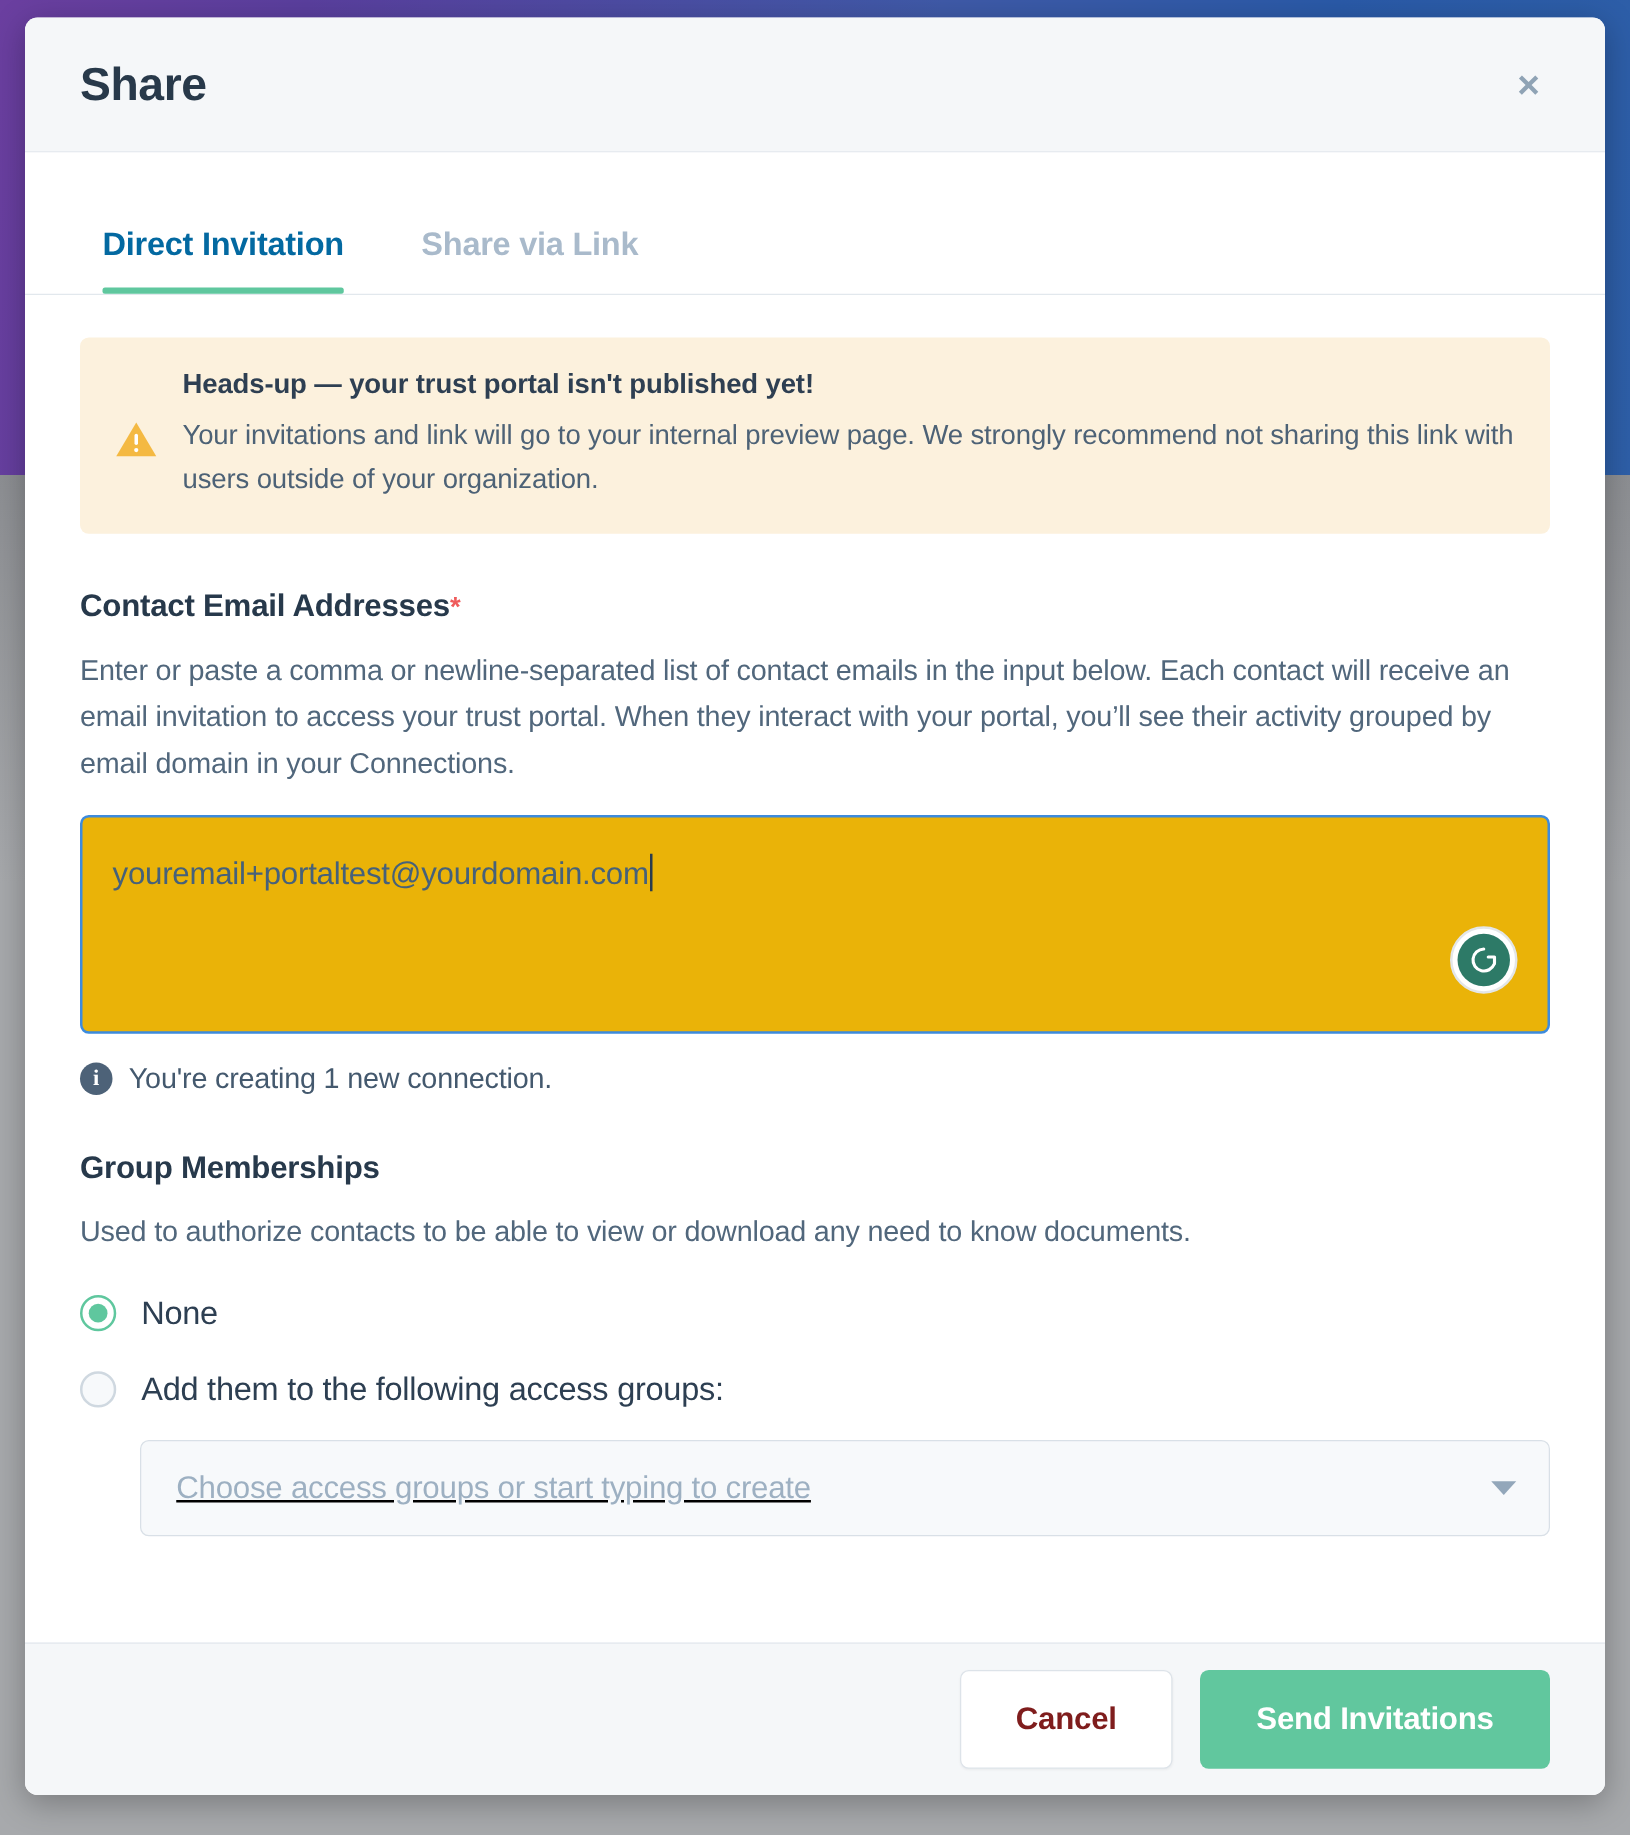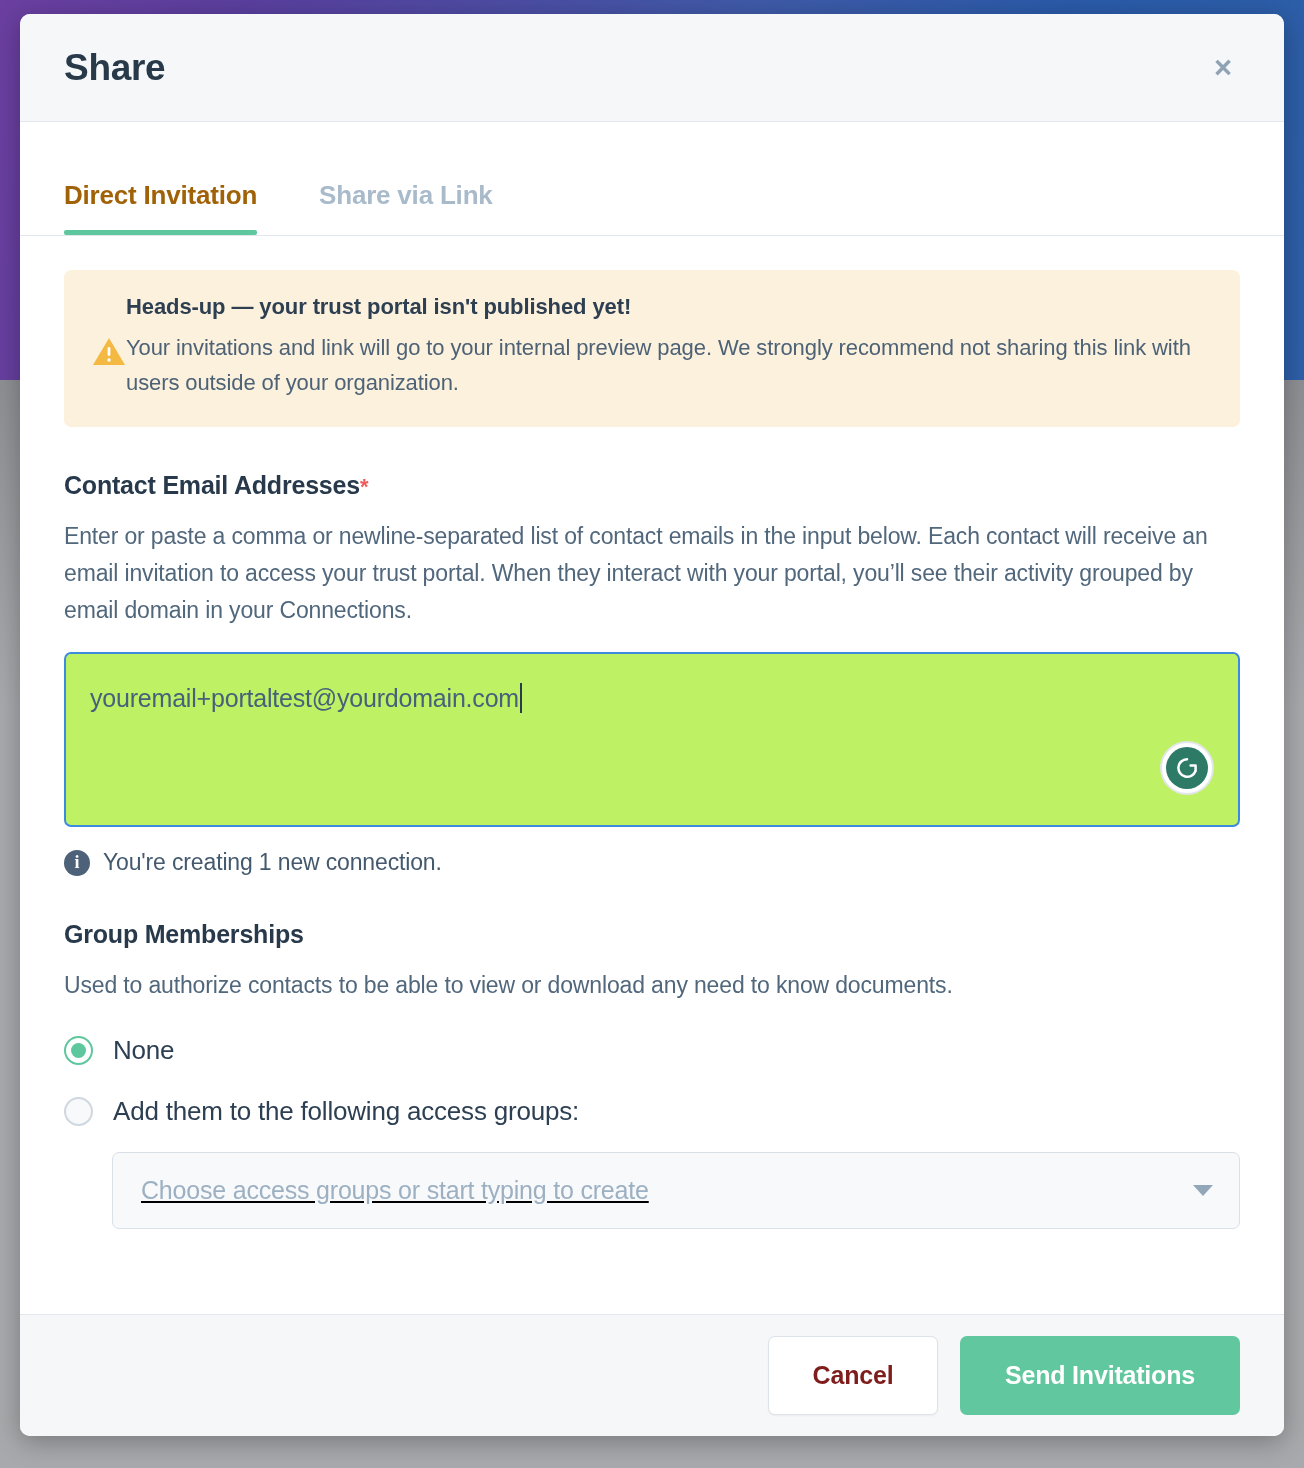--- a/index.html
+++ b/index.html
@@ -87,21 +87,21 @@
   .tab {
     font-size: 26px;
     font-weight: bold;
     padding: 0 0 24px 0;
     margin-right: 62px;
     cursor: pointer;
     position: relative;
     color: #a9bacb;
     letter-spacing: -0.2px;
   }
-  .tab.active { color: #a16207; }
+  .tab.active { color: #0369a1; margin-left: 18px; }
   .tab.active::after {
     content: "";
     position: absolute;
     left: 0; right: 0; bottom: 0;
     height: 5px;
     background: #5fc79e;
     border-radius: 2px;
   }
 
   
@@ -112,20 +112,21 @@
     overflow: hidden;
   }
 
   
   .warn-banner {
     background: #fcf1dd;
     border-radius: 7px;
     padding: 24px 28px 26px 28px;
     display: flex;
     align-items: flex-start;
+    gap: 20px;
   }
   .warn-icon {
     flex: none;
     width: 34px;
     margin-top: 42px;
   }
   .warn-text { flex: 1; }
   .warn-title {
     font-size: 22px;
     font-weight: bold;
@@ -158,21 +159,21 @@
     letter-spacing: -0.15px;
   }
 
   
   .email-box {
     position: relative;
     margin-top: 23px;
     height: 175px;
     border: 2px solid #3d8bdd;
     border-radius: 7px;
-    background: #bef264;
+    background: #eab308;
   }
   .email-value {
     position: absolute;
     left: 24px;
     top: 29px;
     font-size: 25px;
     color: #46617a;
     letter-spacing: -0.2px;
     white-space: nowrap;
   }

